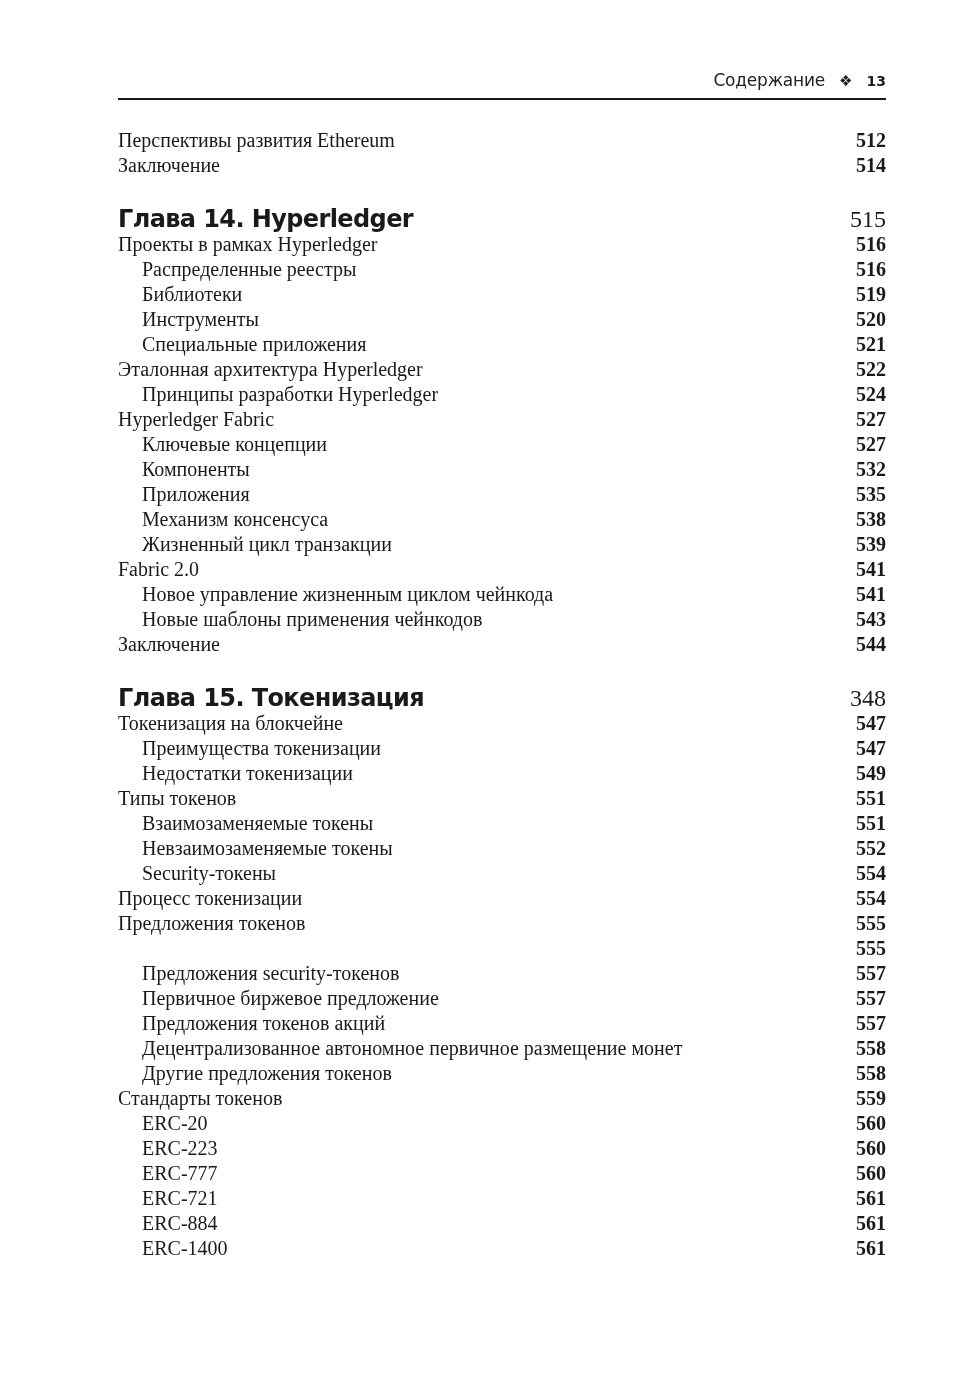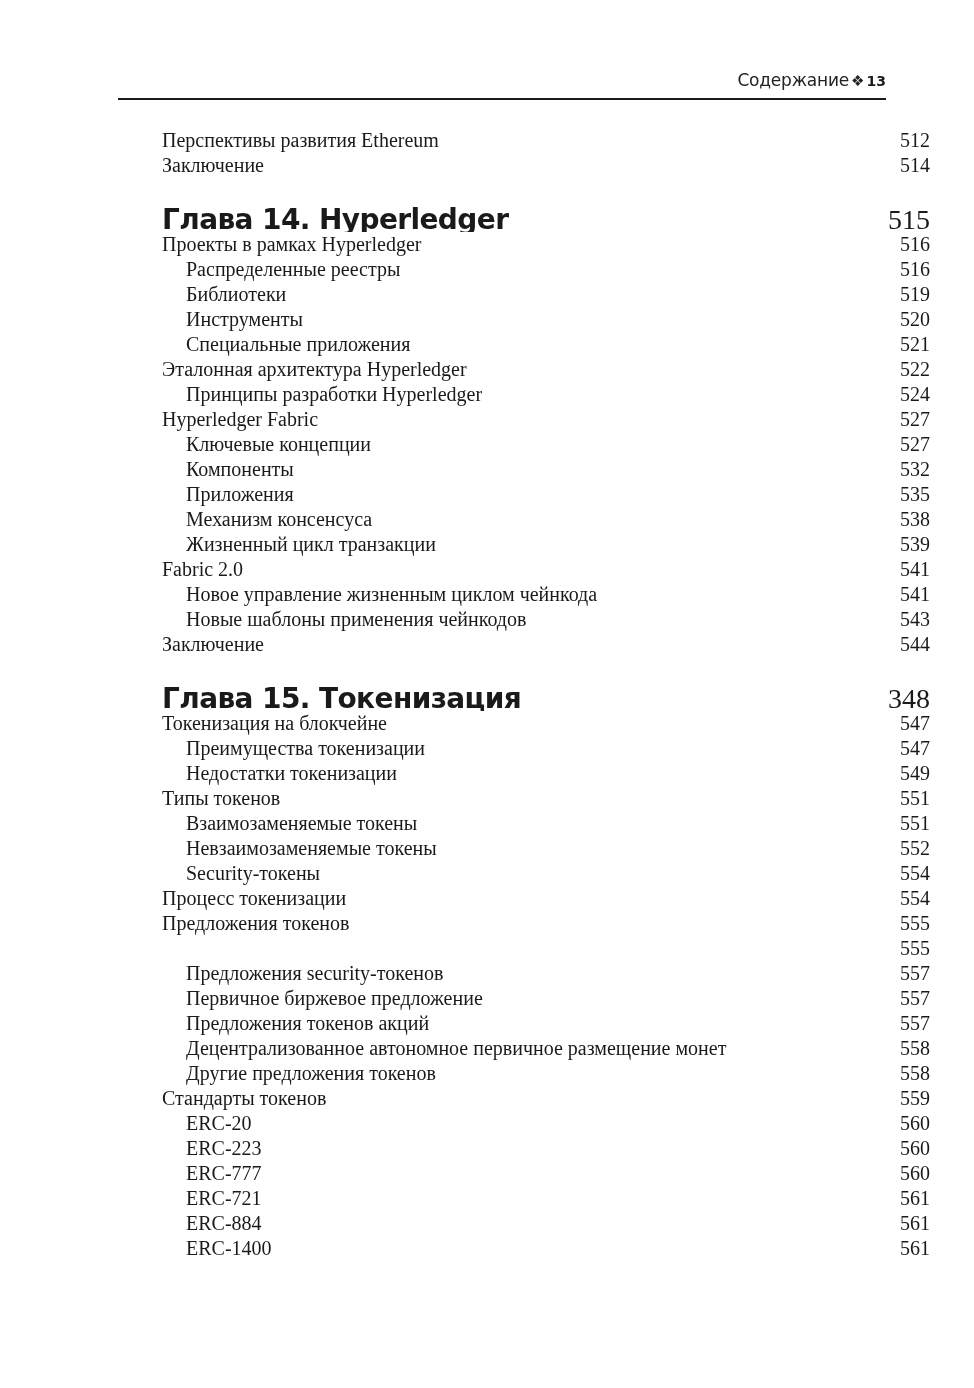--- a/index.html
+++ b/index.html
@@ -22,21 +22,21 @@
       height: 30px;
       border-bottom: 2px solid #1a1a1a;
       font-family: "DejaVu Sans", "Liberation Sans", sans-serif;
     }
     .header-inner {
       position: absolute;
       right: 0;
       top: 2px;
       display: flex;
       align-items: baseline;
-      gap: 2px;
+      gap: 14px;
     }
     .header-section {
       font-size: 17px;
       color: #222;
       letter-spacing: -0.2px;
     }
     .header-ornament {
       font-size: 15px;
       color: #222;
       line-height: 1;
@@ -45,39 +45,38 @@
       font-size: 14px;
       font-weight: bold;
       color: #1a1a1a;
     }
 
     .toc {
       position: absolute;
       left: 118px;
       top: 128px;
       width: 768px;
-      margin-left: 44px;
     }
     .toc-entry {
       display: flex;
       align-items: baseline;
       height: 25px;
       line-height: 25px;
       font-family: "Liberation Serif", "DejaVu Serif", serif;
       font-size: 20px;
       white-space: nowrap;
       overflow: hidden;
     }
     .toc-entry.level-2 {
       padding-left: 24px;
     }
     .toc-entry.chapter {
       font-family: "DejaVu Sans", "Liberation Sans", sans-serif;
       font-weight: bold;
-      font-size: 28px;
+      font-size: 24px;
       letter-spacing: -0.6px;
       margin-top: 29px;
     }
     .toc-entry.chapter .toc-page,
     .toc-entry.chapter .toc-leader {
       font-family: Liberation Serif, serif;
       font-weight: normal;
       letter-spacing: 0;
     }
     .toc-title {
@@ -98,20 +97,21 @@
       letter-spacing: 1.2px;
       font-family: "Liberation Serif", "DejaVu Serif", serif;
       font-size: 16px;
       font-weight: normal;
       color: #222;
       white-space: nowrap;
     }
     .toc-page {
       flex: 0 0 auto;
       text-align: right;
+      font-weight: bold;
     }
   </style>
 </head>
 <body>
 
 <div class="page-header">
   <div class="header-inner">
     <span class="header-section">Содержание</span>
     <span class="header-ornament">❖</span>
     <span class="header-page">13</span>

